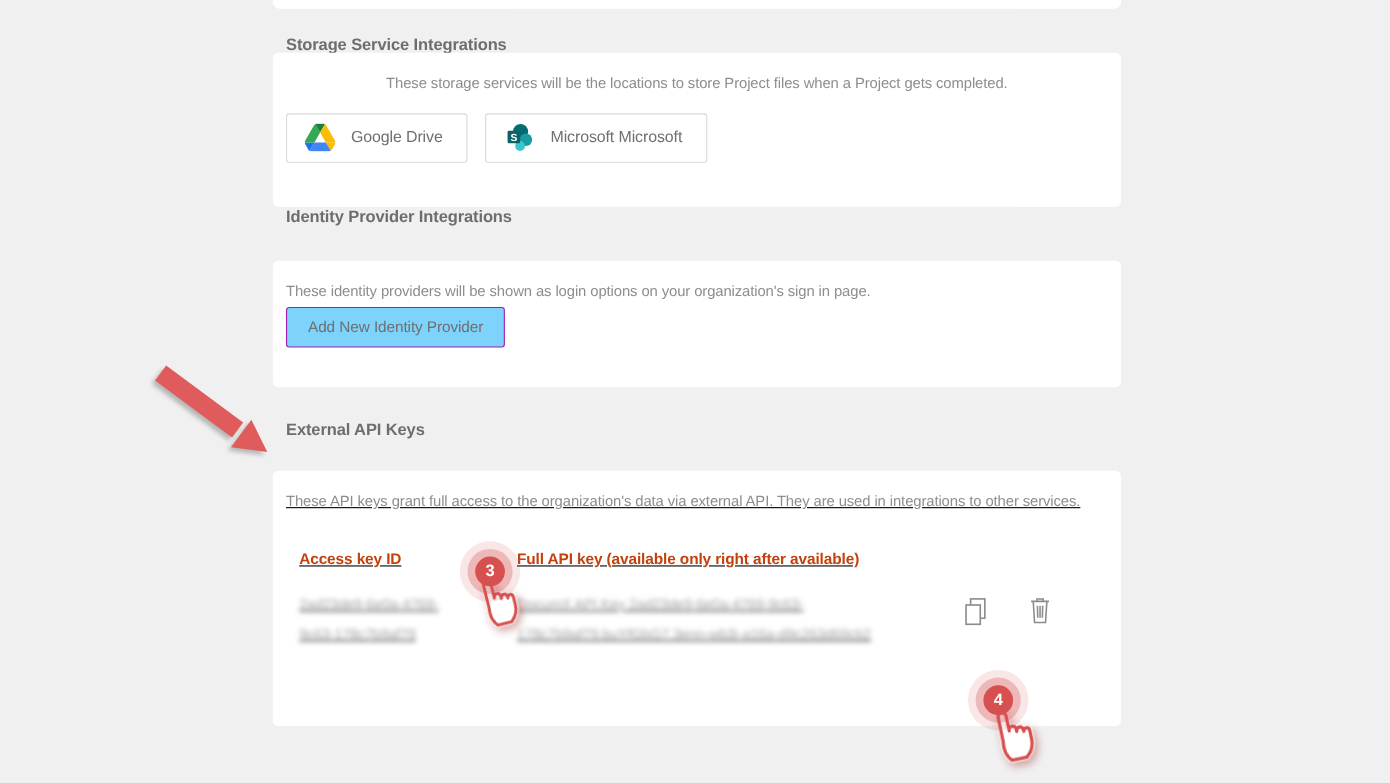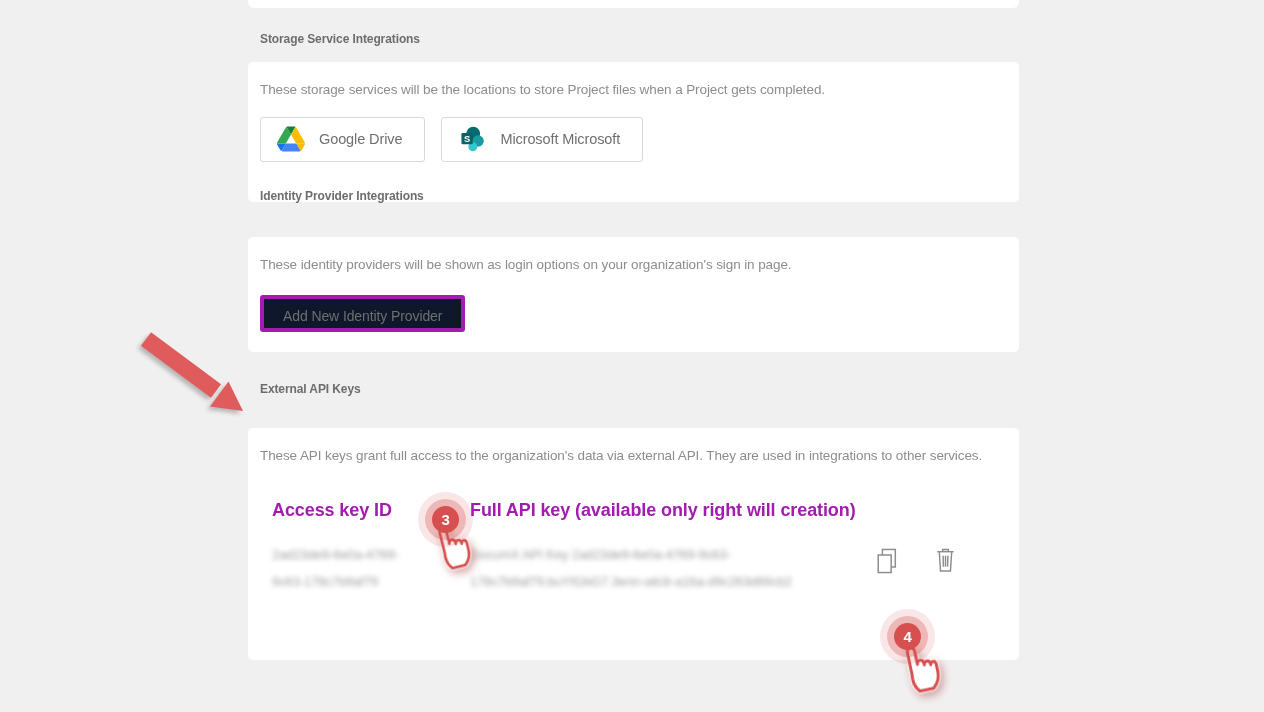--- a/index.html
+++ b/index.html
@@ -3,41 +3,41 @@
 <meta charset="utf-8">
 <style>
   * { margin:0; padding:0; box-sizing:border-box; }
   html,body { width:1264px; height:712px; }
   body { font-family:"Liberation Sans", sans-serif; letter-spacing:-0.1px; }
   .page { position:relative; width:1264px; height:712px; background:#f1f0f0; overflow:hidden; }
 
   .top-strip { position:absolute; left:248px; top:0; width:771px; height:8px;
                background:#ffffff; border-radius:0 0 6px 6px; }
 
-  .section-heading { position:absolute; left:260px; font-size:12px; font-weight:700;
+  .section-heading { position:absolute; left:260px; font-size:15px; font-weight:700;
                      color:#6d6d6d; }
   .card { position:absolute; left:248px; width:771px; background:#ffffff;
           border-radius:5px; padding:19px 12px; }
   .card p { font-size:13.5px; color:#8f8d8c; line-height:1.4; }
 
   
   .provider-row { display:flex; gap:16px; margin-top:17px; }
   .provider-btn { display:flex; align-items:center; gap:14px; height:45px;
                   background:#fff; border:1px solid #d9d9d9; border-radius:3px;
                   padding:0 22px 0 16px; cursor:pointer; }
   .provider-btn .label { font-size:14.5px; color:#6f6f6f; white-space:nowrap; }
   .provider-btn svg { width:28px; height:26px; flex:0 0 auto; }
 
-  .outline-btn { display:inline-block; margin-top:20px; height:37px; line-height:35px;
-                 background:#0f172a; border:4px solid #a21caf; border-radius:3px;
+  .outline-btn { display:inline-block; margin-top:4px; height:37px; line-height:35px;
+                 background:#7dd3fc; border:1px solid #a21caf; border-radius:3px;
                  padding:0 19px; font-size:14px; color:#6f6f6f; cursor:pointer; }
 
   
   .key-table { margin-top:34px; padding:0 12px; }
-  .key-table-head { display:flex; font-size:18px; font-weight:700; color:#a21caf; }
+  .key-table-head { display:flex; font-size:14px; font-weight:700; color:#c2410c; }
   .col-access { width:198px; flex:0 0 auto; }
   .col-full { flex:1; }
   .key-row { display:flex; margin-top:20px; position:relative; font-size:13px;
              color:#a09d9c; line-height:27px; }
   .blurred { filter:blur(2.6px); display:block; white-space:nowrap; overflow:hidden; }
   .col-access .blurred { max-width:170px; }
   .col-full .blurred { max-width:390px; }
   .icon-btn { position:absolute; top:6px; width:24px; height:28px; cursor:pointer; }
   .icon-copy { right:96px; }
   .icon-trash { right:36px; }
@@ -60,21 +60,21 @@
 </style>
 </head>
 <body>
 
 <div class="page">
 
   <div class="top-strip"></div>
 
   <div class="section-heading" style="top:32px;">Storage Service Integrations</div>
 
-  <div class="card" style="top:62px; height:140px;">
+  <div class="card" style="top:48px; height:140px;text-align:center;">
     <p>These storage services will be the locations to store Project files when a Project gets completed.</p>
     <div class="provider-row">
 
       <div class="provider-btn">
         <span style="display:flex;">
           <svg viewBox="0 0 87.3 78">
             <path d="m6.6 66.85 3.85 6.65c.8 1.4 1.95 2.5 3.3 3.3l13.75-23.8h-27.5c0 1.55.4 3.1 1.2 4.5z" fill="#1a73e8"></path>
             <path d="m43.65 25-13.75-23.8c-1.35.8-2.5 1.9-3.3 3.3l-25.4 44a9.06 9.06 0 0 0 -1.2 4.5h27.5z" fill="#34a853"></path>
             <path d="m73.55 76.8c1.35-.8 2.5-1.9 3.3-3.3l1.6-2.75 7.65-13.25c.8-1.4 1.2-2.95 1.2-4.5h-27.5l5.85 11.5z" fill="#fbbc04"></path>
             <path d="m43.65 25 13.75-23.8c-1.35-.8-2.9-1.2-4.5-1.2h-18.5c-1.6 0-3.15.45-4.5 1.2z" fill="#188038"></path>
@@ -103,27 +103,27 @@
 
   <div class="section-heading" style="top:189px;">Identity Provider Integrations</div>
 
   <div class="card" style="top:237px; height:115px;">
     <p>These identity providers will be shown as login options on your organization's sign in page.</p>
     <div class="outline-btn">Add New Identity Provider</div>
   </div>
 
   <div class="section-heading" style="top:382px;">External API Keys</div>
 
-  <div class="card" style="top:428px; height:232px;">
+  <div class="card" style="top:428px; height:232px;text-decoration:underline;">
     <p>These API keys grant full access to the organization's data via external API. They are used in integrations to other services.</p>
 
     <div class="key-table">
       <div class="key-table-head">
         <div class="col-access">Access key ID</div>
-        <div class="col-full">Full API key (available only right will creation)</div>
+        <div class="col-full">Full API key (available only right after available)</div>
       </div>
 
       <div class="key-row">
         <div class="col-access">
           <span class="blurred">2ad23de9-6e0a-4769-</span>
           <span class="blurred">9c63-178c7b9af79</span>
         </div>
         <div class="col-full">
           <span class="blurred">DocumX API Key 2ad23de9-6e0a-4769-9c63-</span>
           <span class="blurred">178c7b9af79.buYfGbG7.3enn-wb3i-a16a-d9c263d69cb2</span>

